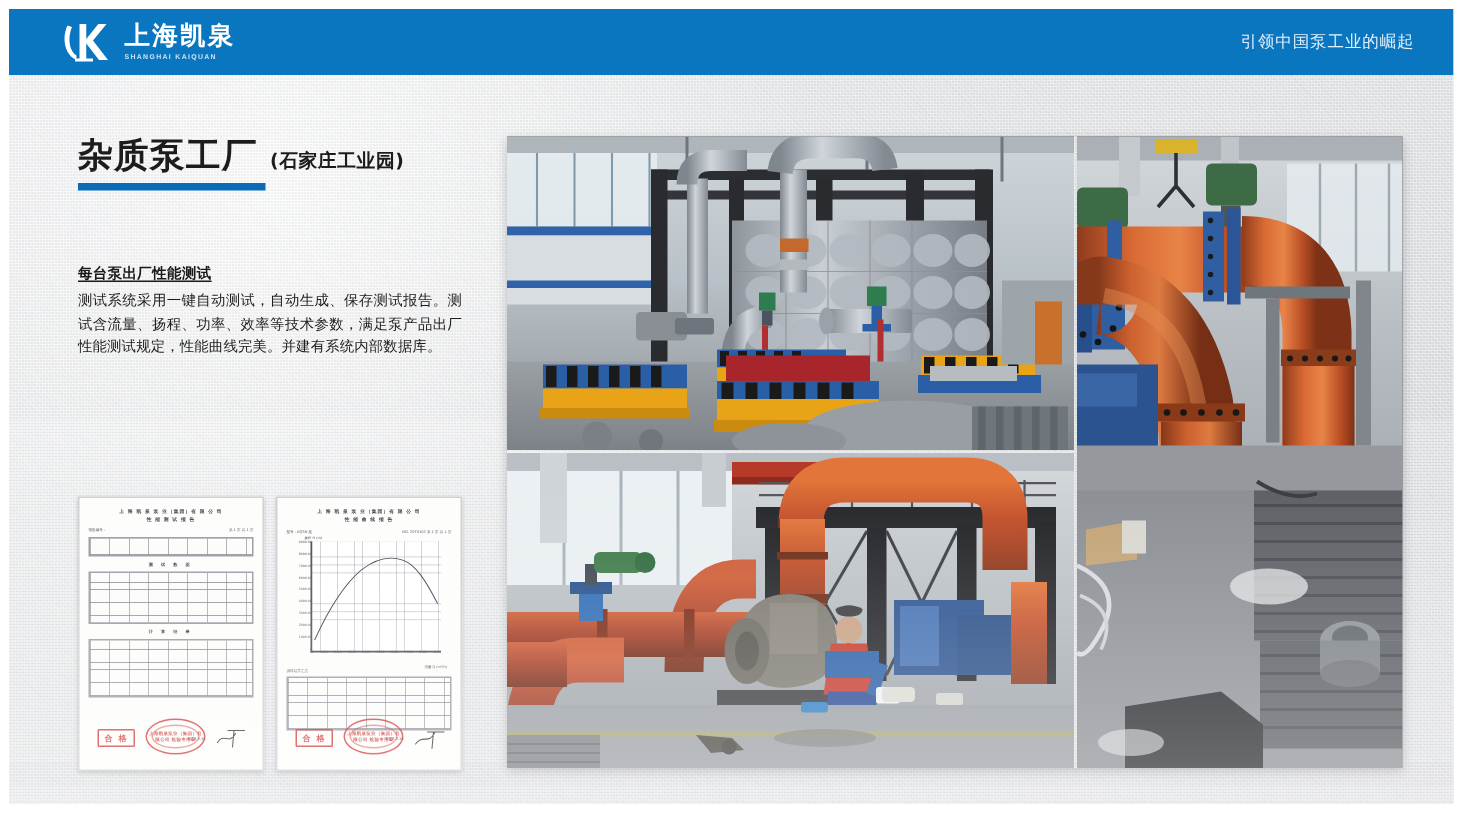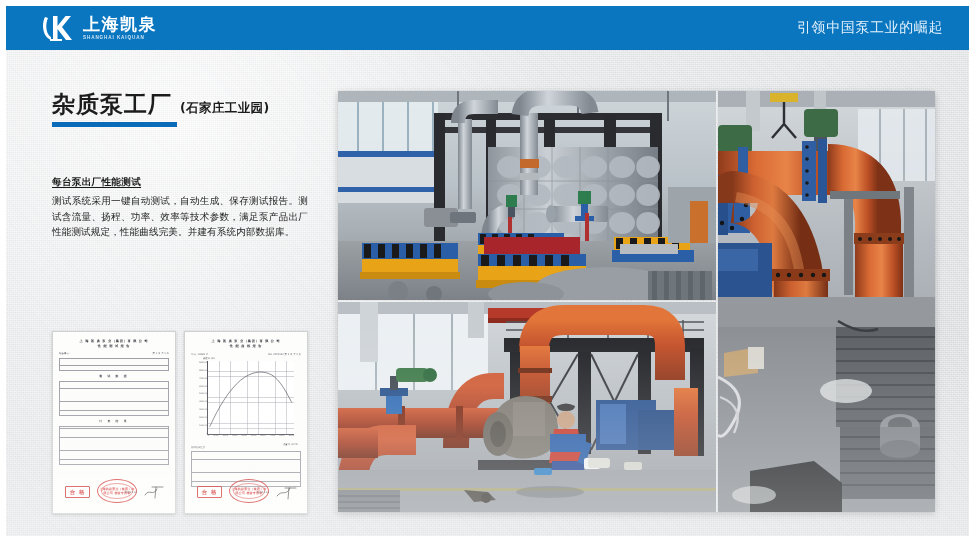--- a/index.html
+++ b/index.html
@@ -58,21 +58,21 @@
     letter-spacing: 1.5px; line-height: 1.05;
     font-family: "DejaVu Sans", "Liberation Sans", sans-serif;
   }
   .logo-en {
     color: #cfe4f5; font-size: 4.6px; font-weight: 700;
     letter-spacing: .9px; line-height: 1.2; margin-top: 1px;
   }
   .tagline {
     position: absolute; right: 26px; top: 50%;
     transform: translateY(-50%);
-    color: #e3f0fb; font-size: 14px; letter-spacing: .6px;
+    color: #e3f0fb; font-size: 11px; letter-spacing: .6px;
     font-family: "DejaVu Sans", "Liberation Sans", sans-serif;
   }
 
   
   .left-col { position: absolute; left: 0; top: 44px; width: 330px; height: 486px; }
 
   .title-block { position: absolute; left: 46px; top: 42px; }
   .title-row { display: flex; align-items: baseline; gap: 8px; }
   .title-main {
     font-size: 23px; font-weight: 700; color: #1c1c1c;

